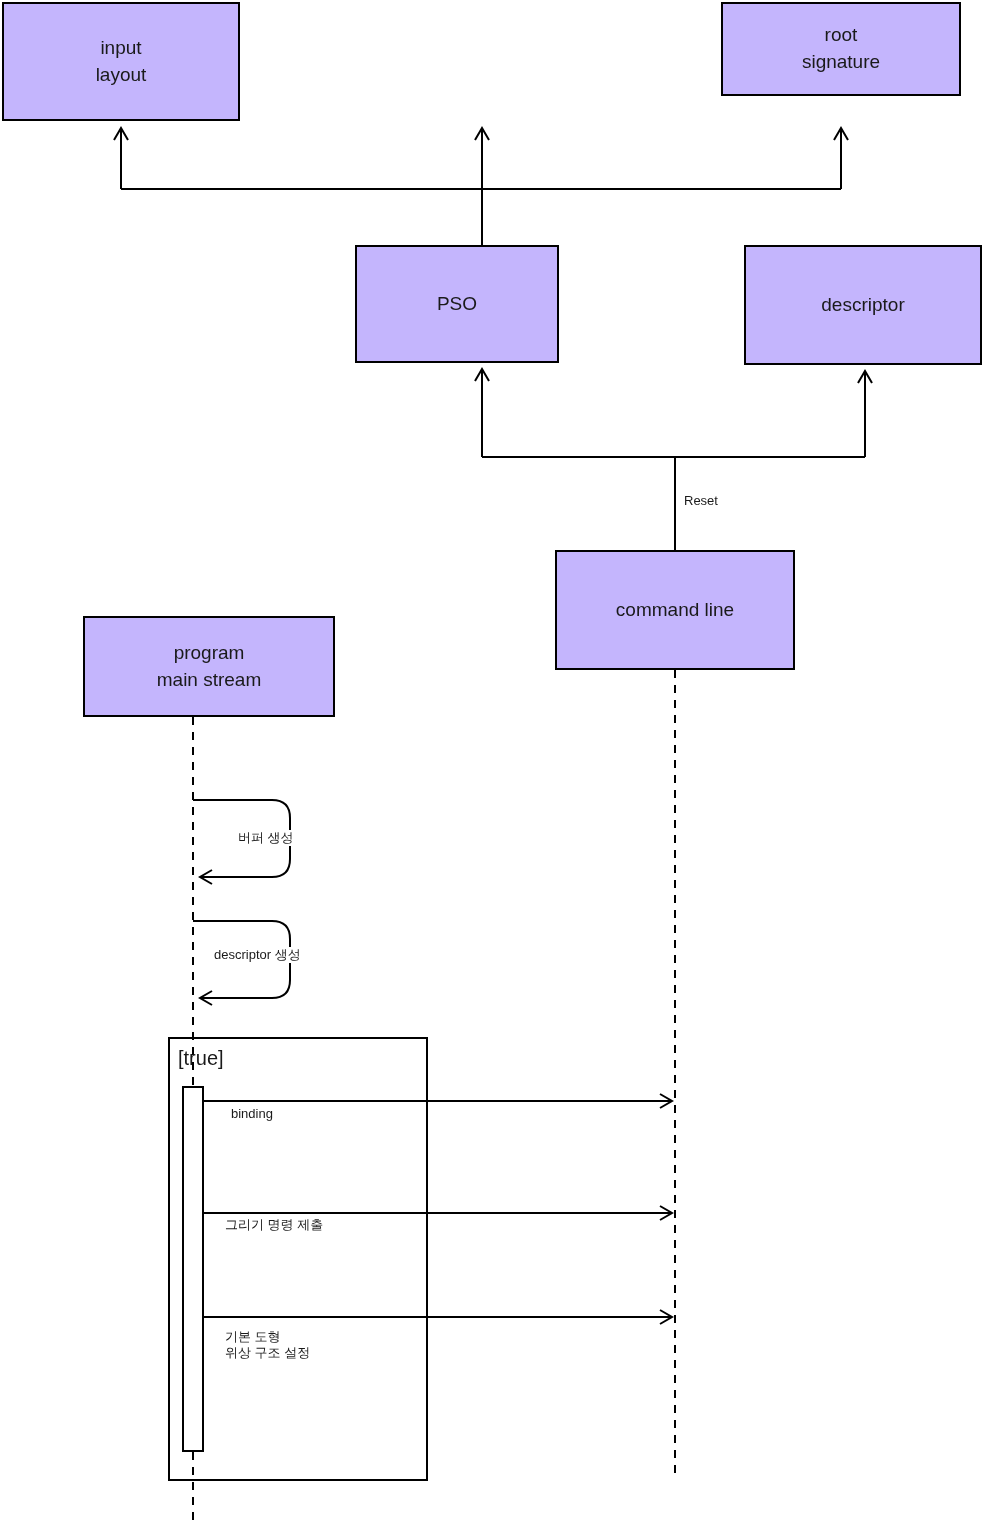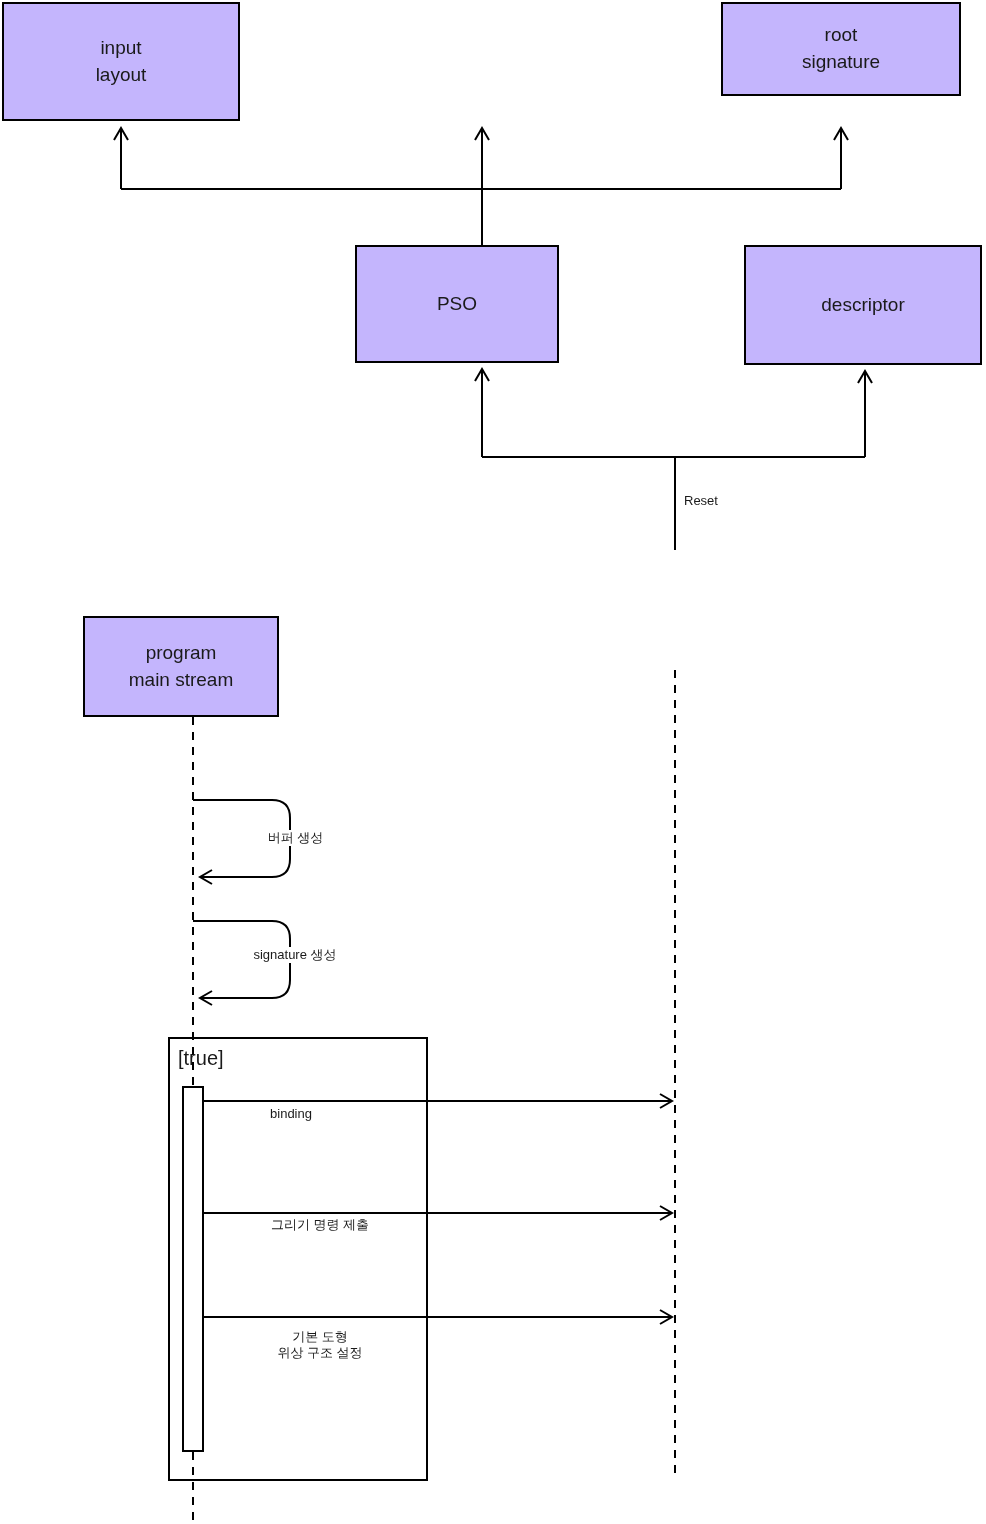--- a/index.html
+++ b/index.html
@@ -36,31 +36,31 @@
     line-height: 1.4;
     z-index: 2;
   }
   .lbl {
     position: absolute;
     font-size: 13px;
     line-height: 1.25;
     z-index: 2;
     white-space: pre-line;
   }
-  .lbl.center { text-align: center; }
+  .lbl.center { text-align: left; }
   .lbl.whitebg { background: #ffffff; padding: 0 2px; }
 
   
   .box-input-layout        { left: 2px;   top: 2px;   width: 238px; height: 119px; }
   .box-shader-bytecode     { left: 361px; top: 2px;   width: 240px; height: 119px; }
   .box-root-signature      { left: 721px; top: 2px;   width: 240px; height: 94px; }
   .box-pso                 { left: 355px; top: 245px; width: 204px; height: 118px; }
   .box-allocator           { left: 744px; top: 245px; width: 238px; height: 120px; }
   .box-command-line        { left: 555px; top: 550px; width: 240px; height: 120px; }
-  .box-program-main-stream { left: 83px;  top: 616px; width: 196px; height: 101px; }
+  .box-program-main-stream { left: 83px;  top: 616px; width: 252px; height: 101px; }
 
   
   .lbl-reset      { left: 684px; top: 493px; }
   .lbl-buffer     { left: 236px; top: 830px; width: 115px; }
   .lbl-descriptor { left: 212px; top: 947px; width: 162px; }
   .lbl-guard      { left: 178px; top: 1046px; font-size: 20px; }
   .lbl-binding    { left: 231px; top: 1106px; width: 120px; }
   .lbl-draw       { left: 225px; top: 1217px; width: 190px; }
   .lbl-topology   { left: 225px; top: 1329px; width: 190px; }
 </style>
@@ -109,27 +109,30 @@
   <div class="box box-root-signature">
     <span>root
 signature</span>
   </div>
   <div class="box box-pso">
     <span>PSO</span>
   </div>
   <div class="box box-allocator">
     <span>descriptor</span>
   </div>
+  <div class="box box-command-line">
+    <span>command line</span>
+  </div>
   <div class="box box-program-main-stream">
     <span>program
 main stream</span>
   </div>
 
   <div class="lbl lbl-reset">Reset</div>
   <div class="lbl center whitebg lbl-buffer">버퍼 생성</div>
-  <div class="lbl center whitebg lbl-descriptor">signature 생성</div>
+  <div class="lbl center whitebg lbl-descriptor">descriptor 생성</div>
   <div class="lbl lbl-guard">[true]</div>
   <div class="lbl center lbl-binding">binding</div>
   <div class="lbl center lbl-draw">그리기 명령 제출</div>
   <div class="lbl center lbl-topology">기본 도형
 위상 구조 설정</div>
 
 </div>
 
 </body></html>

